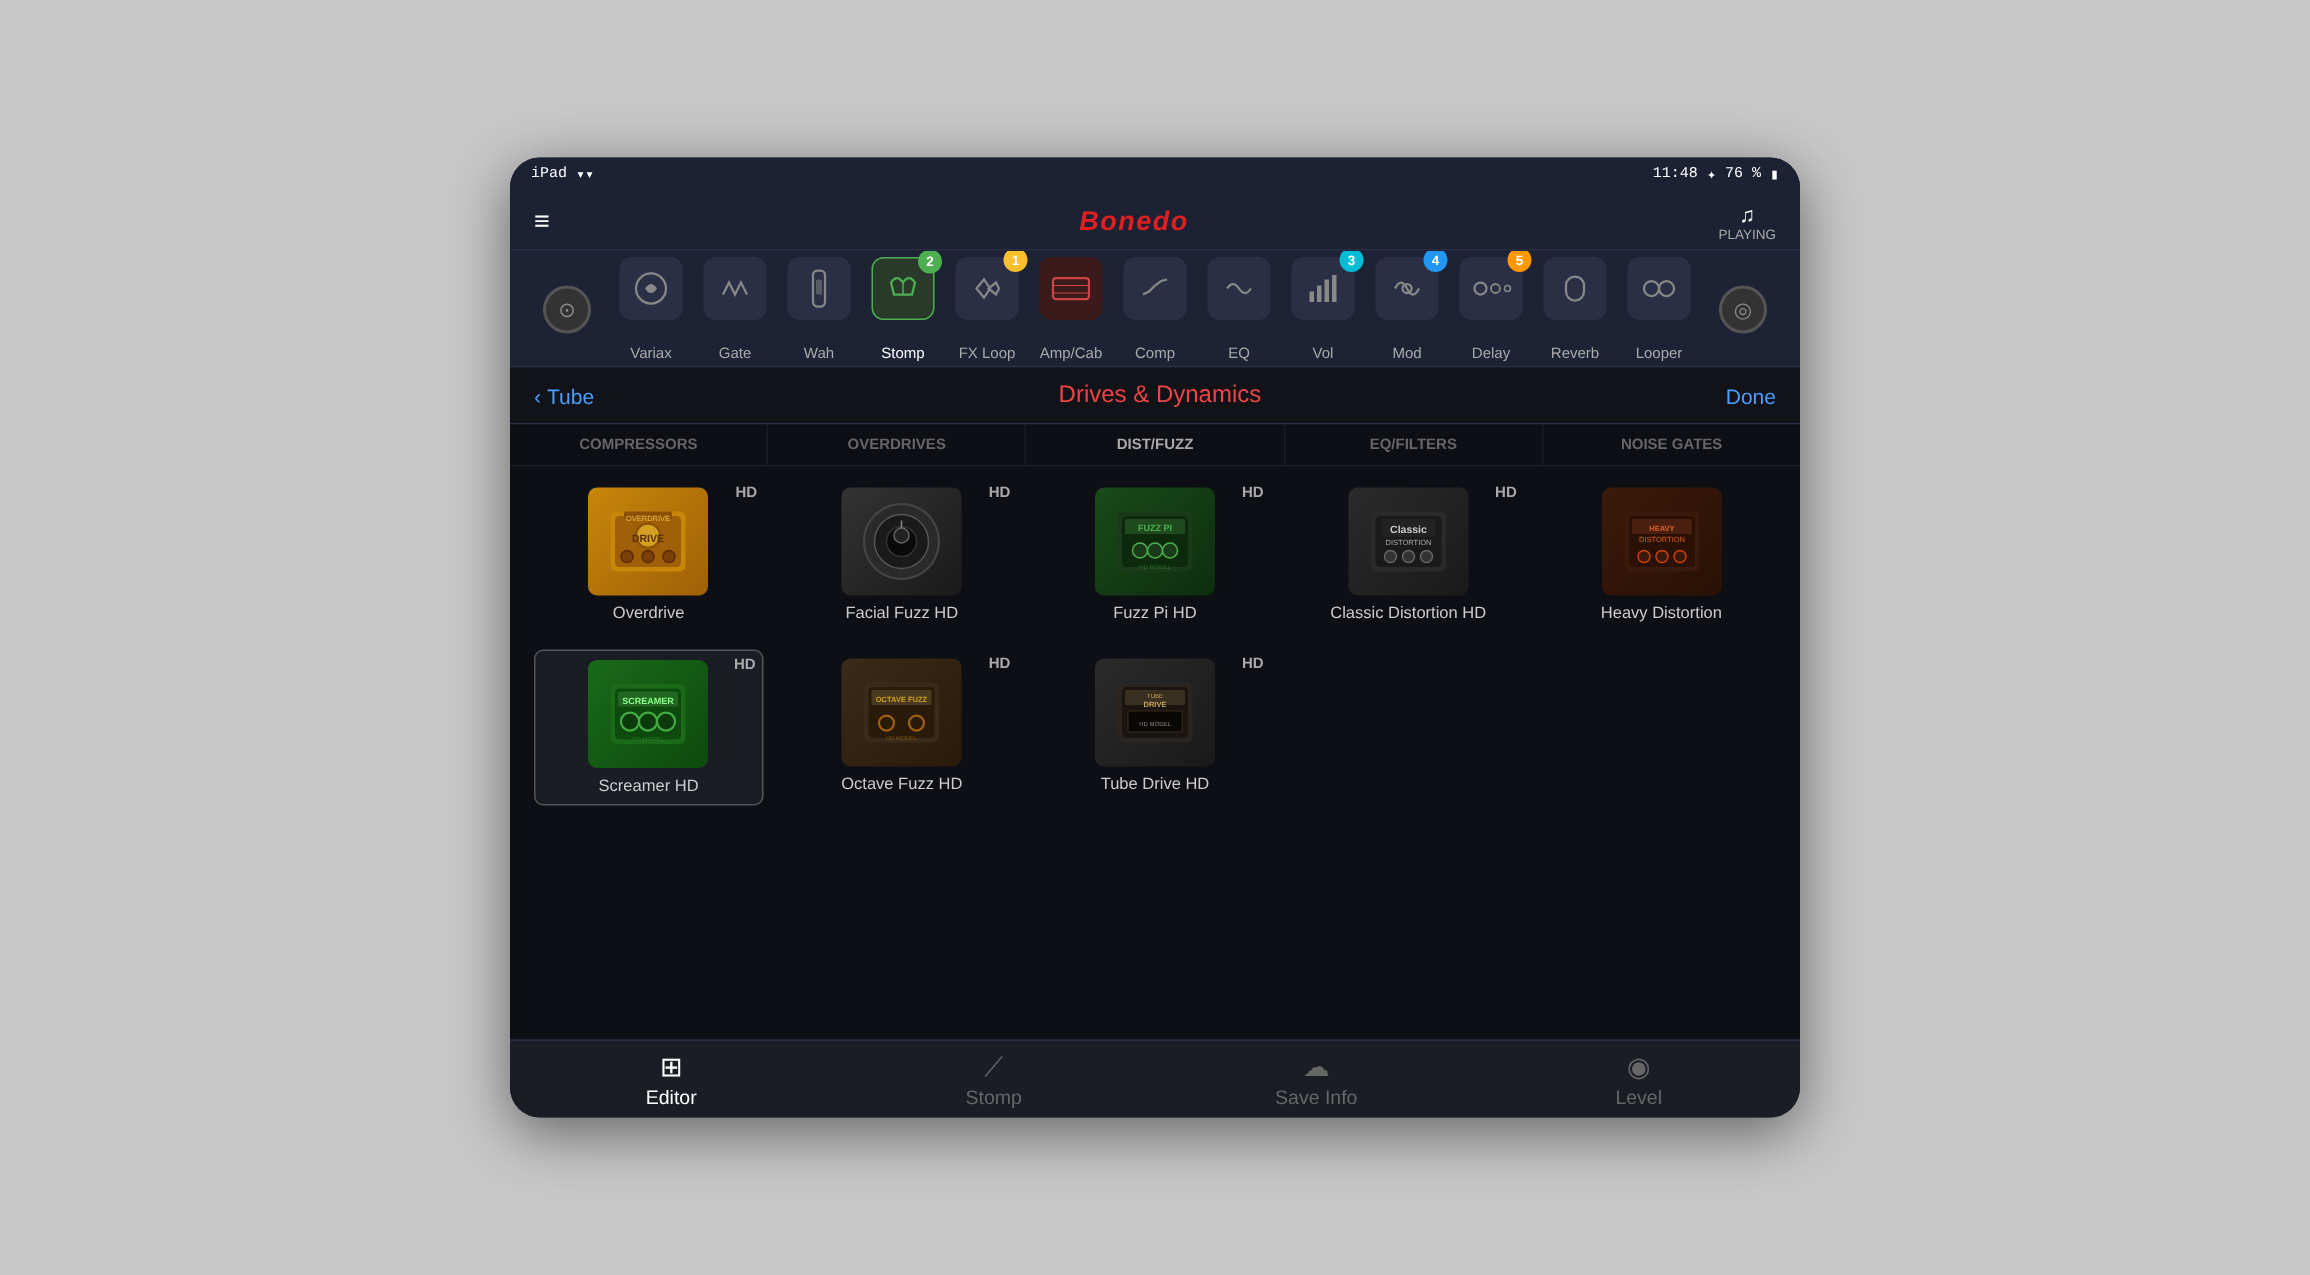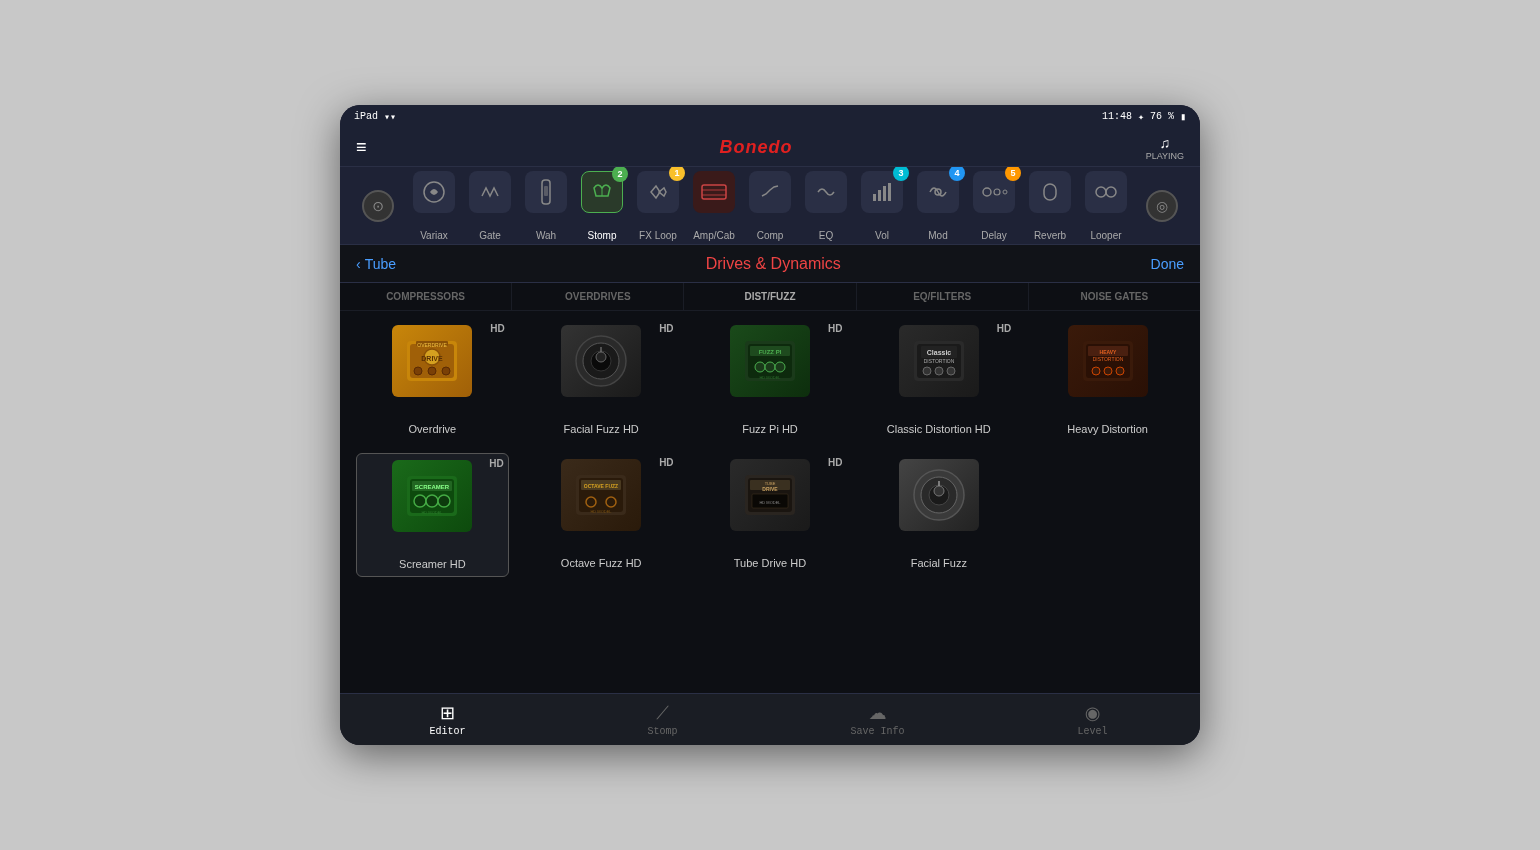--- a/index.html
+++ b/index.html
@@ -218,21 +218,20 @@
       align-content: start;
     }
     .pedal-cell {
       display: flex;
       flex-direction: column;
       align-items: center;
       cursor: pointer;
       padding: 6px;
       border-radius: 6px;
       position: relative;
-      gap: 20px;
     }
     .pedal-cell.selected {
       border: 1.5px solid #555;
       background: #1a1d24;
     }
     .hd-badge {
       position: absolute;
       top: 4px;
       right: 4px;
       color: #aaa;
@@ -281,21 +280,21 @@
       display: flex;
       flex-direction: column;
       align-items: center;
       justify-content: center;
       gap: 2px;
       cursor: pointer;
     }
     .bottom-nav-item.active { color: #fff; }
     .bottom-nav-item:not(.active) { color: #666; }
     .bottom-nav-icon { font-size: 18px; }
-    .bottom-nav-label { font-size: 10px; font-family: Liberation Mono, monospace; }
+    .bottom-nav-label { font-size: 13px; }
   </style>
 </head>
 <body>
 
 <div class="ipad-frame">
 
   <div class="status-bar">
     <div class="status-left">
       <span>iPad</span>
       <span>▾▾</span>
@@ -621,32 +620,20 @@
           <rect x="10" y="13" width="40" height="10" rx="1" fill="#3a3020"></rect>
           <text x="30" y="18" text-anchor="middle" font-size="4" fill="#c8a060">TUBE</text>
           <text x="30" y="24" text-anchor="middle" font-size="5" fill="#c8a060" font-weight="bold">DRIVE</text>
           <rect x="12" y="27" width="36" height="14" rx="1" fill="#0a0805" stroke="#443520" stroke-width="0.5"></rect>
           <text x="30" y="37" text-anchor="middle" font-size="4" fill="#888">HD MODEL</text>
         </svg>
       </div>
       <span class="pedal-name">Tube Drive HD</span>
     </div>
 
-    <div class="pedal-cell">
-      <div class="pedal-img pedal-facial-fuzz2">
-        <svg width="60" height="56" viewBox="0 0 60 56">
-          <circle cx="30" cy="28" r="25" fill="#3a3a3a" stroke="#555" stroke-width="1.5"></circle>
-          <circle cx="30" cy="28" r="18" fill="#2a2a2a" stroke="#666" stroke-width="1"></circle>
-          <circle cx="30" cy="28" r="10" fill="#1a1a1a" stroke="#444" stroke-width="1"></circle>
-          <circle cx="30" cy="24" r="5" fill="#333" stroke="#777" stroke-width="1"></circle>
-          <line x1="30" y1="19" x2="30" y2="14" stroke="#999" stroke-width="1.5"></line>
-        </svg>
-      </div>
-      <span class="pedal-name">Facial Fuzz</span>
-    </div>
 
 
   </div>
 
   <div class="bottom-nav">
     <div class="bottom-nav-item active">
       <span class="bottom-nav-icon">⊞</span>
       <span class="bottom-nav-label">Editor</span>
     </div>
     <div class="bottom-nav-item">

